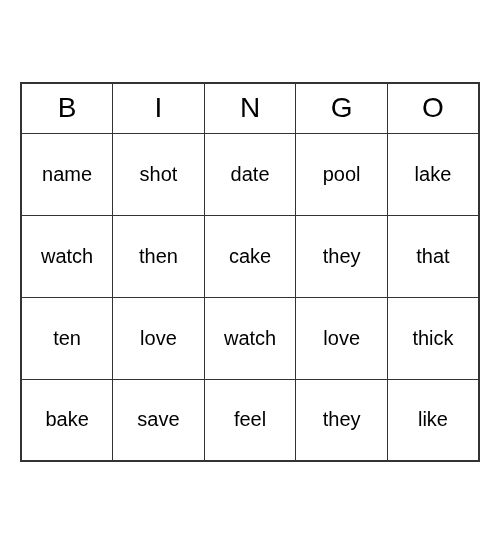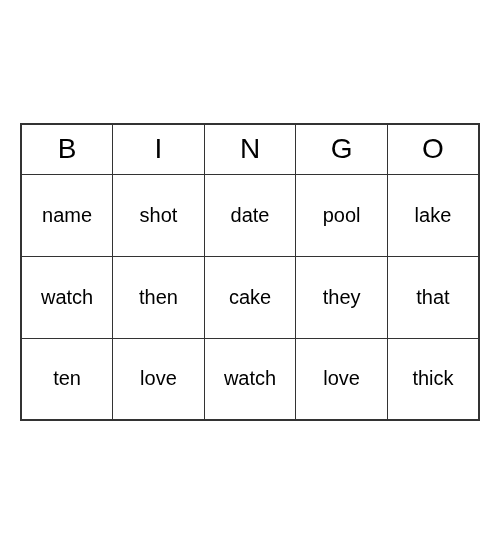--- a/index.html
+++ b/index.html
@@ -75,14 +75,21 @@
         <td>they</td>
         <td>that</td>
       </tr>
       <tr>
         <td>ten</td>
         <td>love</td>
         <td>watch</td>
         <td>love</td>
         <td>thick</td>
       </tr>
+      <tr>
+        <td>bake</td>
+        <td>save</td>
+        <td>feel</td>
+        <td>they</td>
+        <td>like</td>
+      </tr>
     </tbody>
 </table>
 
 </body></html>

